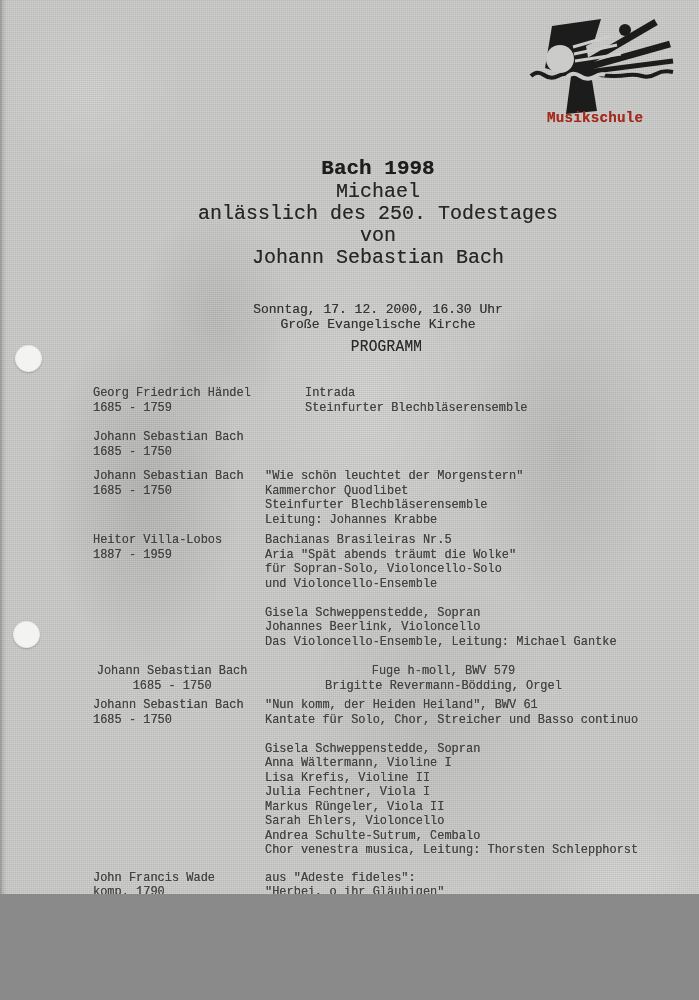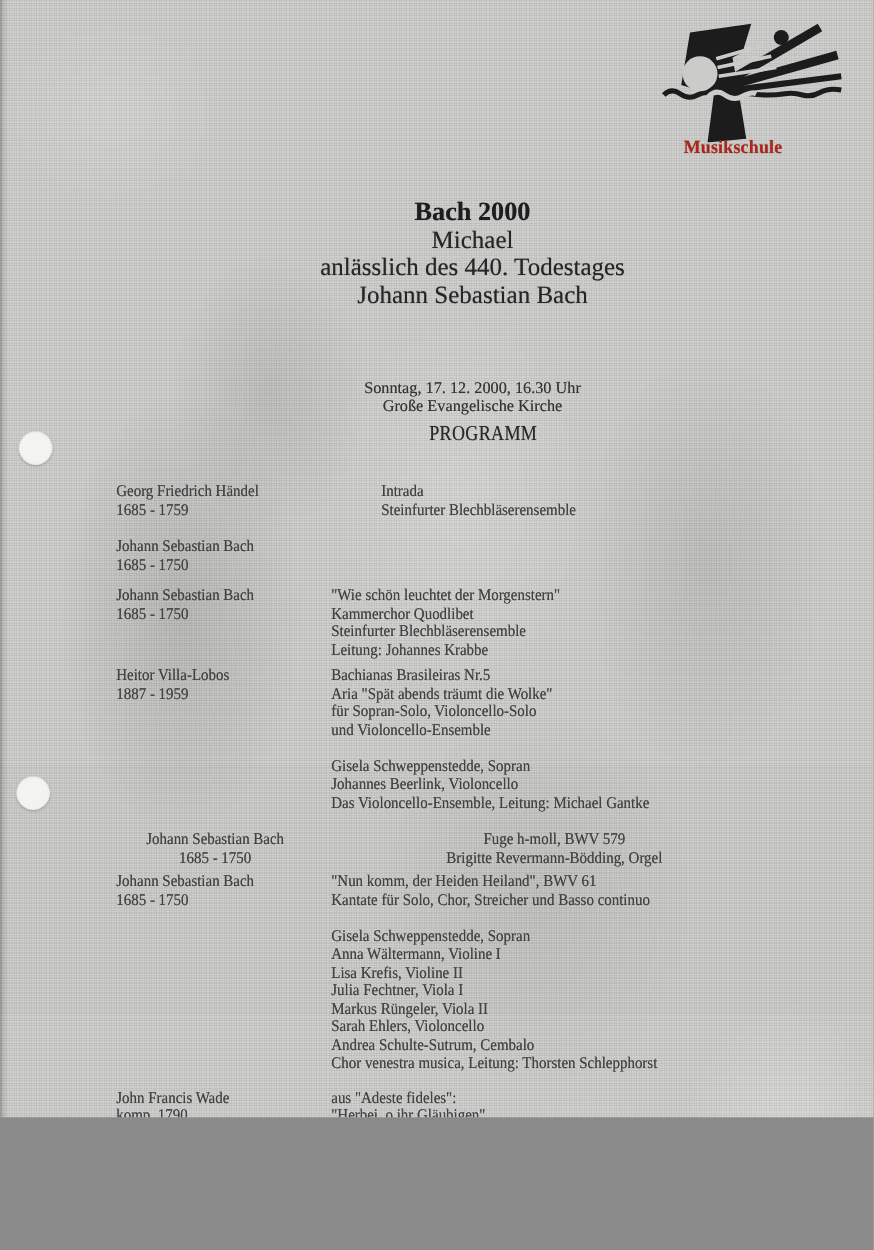--- a/index.html
+++ b/index.html
@@ -2,21 +2,21 @@
 <html><head>
 <meta charset="utf-8">
 <title>Scanned Concert Program</title>
 <style>
   html,body{margin:0;padding:0;background:#8a8a8a;}
   .page{
     position:relative;
     width:699px;height:894px;
     margin:0 auto;
     overflow:hidden;
-    font-family:Liberation Serif, serif;
+    font-family:Liberation Mono, monospace;
     color:#3f3f3f;
     background-color:#cbcbc9;
     background-image:
       repeating-linear-gradient(0deg, rgba(255,255,255,0.05) 0 1px, rgba(25,25,25,0.05) 1px 2px),
       repeating-linear-gradient(90deg, rgba(255,255,255,0.04) 0 1px, rgba(25,25,25,0.045) 1px 2px),
       linear-gradient(90deg, rgba(0,0,0,0.28) 0px, rgba(0,0,0,0.07) 3px, rgba(0,0,0,0) 7px),
       radial-gradient(ellipse 140px 250px at 145px 490px, rgba(30,30,30,0.13), rgba(30,30,30,0) 70%),
       radial-gradient(ellipse 110px 160px at 215px 315px, rgba(30,30,30,0.09), rgba(30,30,30,0) 70%),
       radial-gradient(ellipse 140px 240px at 565px 450px, rgba(30,30,30,0.09), rgba(30,30,30,0) 70%),
       radial-gradient(ellipse 180px 220px at 430px 720px, rgba(30,30,30,0.06), rgba(30,30,30,0) 70%),
@@ -107,27 +107,28 @@
           <line x1="47" y1="40" x2="90" y2="31"></line>
           <line x1="48" y1="47" x2="94" y2="40"></line>
         </g>
         <path d="M40,63 Q46,57 53,62 T67,63 T78,61" fill="none" stroke="#cbcbc9" stroke-width="4"></path>
       </svg>
     </span>
     <div class="logo-label" style="color:#a8281c;">Musikschule</div>
   </div>
 
   <div class="centered title-block">
-    <div class="main-title">Bach 2000</div>
+    <div class="main-title">Bach 1998</div>
     <div>
 
         <div class="subtitle">Michael</div>
 
-        <div class="subtitle">anlässlich des 440. Todestages</div>
-
+        <div class="subtitle">anlässlich des 250. Todestages</div>
+
+        <div class="subtitle">von</div>
 
         <div class="subtitle">Johann Sebastian Bach</div>
       </div>
   </div>
 
   <div class="centered date-block">
     <div class="date-line">Sonntag, 17. 12. 2000, 16.30 Uhr</div>
     <div class="date-line">Große Evangelische Kirche</div>
   </div>
 

